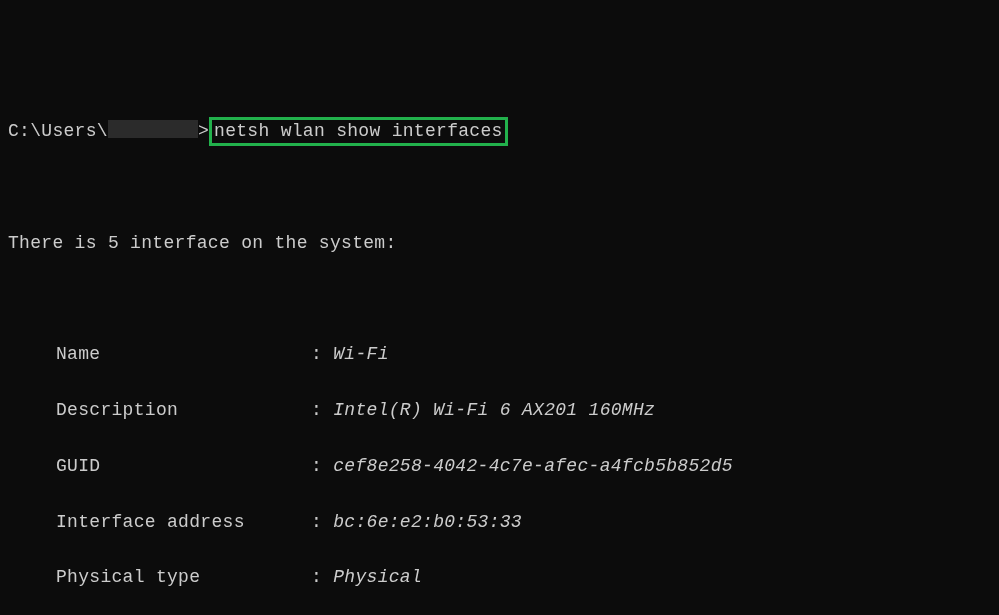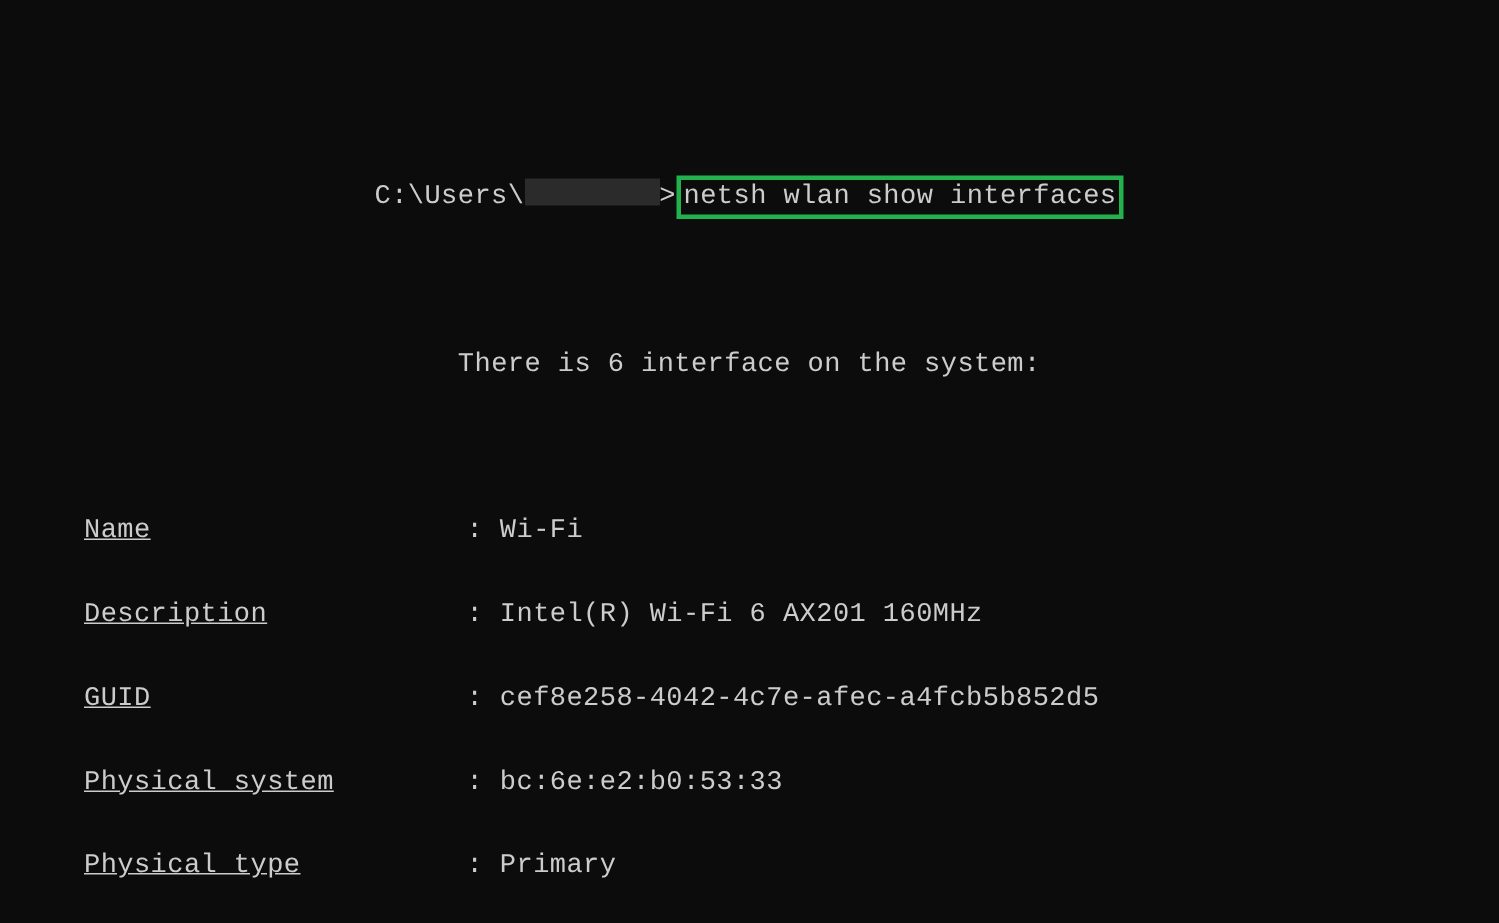--- a/index.html
+++ b/index.html
@@ -15,21 +15,20 @@
       line-height: 1.55;
       padding: 5px 8px;
       width: 999px;
       height: 615px;
       overflow: hidden;
       white-space: pre;
       letter-spacing: 0.3px;
     }
     .line {
       display: block;
-      text-align: center;
     }
     .prompt-line {
       position: relative;
     }
     .redact-user {
       display: inline-block;
       background: #2b2b2b;
       width: 90px;
       height: 18px;
       vertical-align: middle;
@@ -42,43 +41,43 @@
       display: inline-block;
       line-height: 1.3;
     }
     .kv-row {
       display: block;
       padding-left: 48px;
     }
     .kv-key {
       display: inline-block;
       width: 255px;
-      text-decoration: underline;
     }
     .kv-sep {
       display: inline;
     }
     .kv-val {
       display: inline;
+      font-style: italic;
     }
   </style>
 </head>
 <body>
 
 
 
 <div class="line prompt-line"><span>C:\Users\</span><span class="redact-user"></span><span>&gt;</span><span class="highlight-box"><span>netsh wlan show interfaces</span></span></div>
 <div class="line"> </div>
-<div class="line">There is 6 interface on the system:</div>
+<div class="line">There is 5 interface on the system:</div>
 <div class="line"> </div>
 <div class="kv-row"><span class="kv-key">Name</span><span class="kv-sep">: </span><span class="kv-val">Wi-Fi</span></div>
 <div class="kv-row"><span class="kv-key">Description</span><span class="kv-sep">: </span><span class="kv-val">Intel(R) Wi-Fi 6 AX201 160MHz</span></div>
 <div class="kv-row"><span class="kv-key">GUID</span><span class="kv-sep">: </span><span class="kv-val">cef8e258-4042-4c7e-afec-a4fcb5b852d5</span></div>
-<div class="kv-row"><span class="kv-key">Physical system</span><span class="kv-sep">: </span><span class="kv-val">bc:6e:e2:b0:53:33</span></div>
-<div class="kv-row"><span class="kv-key">Physical type</span><span class="kv-sep">: </span><span class="kv-val">Primary</span></div>
+<div class="kv-row"><span class="kv-key">Interface address</span><span class="kv-sep">: </span><span class="kv-val">bc:6e:e2:b0:53:33</span></div>
+<div class="kv-row"><span class="kv-key">Physical type</span><span class="kv-sep">: </span><span class="kv-val">Physical</span></div>
 
 
 
 
 
 
 
 
 
 

